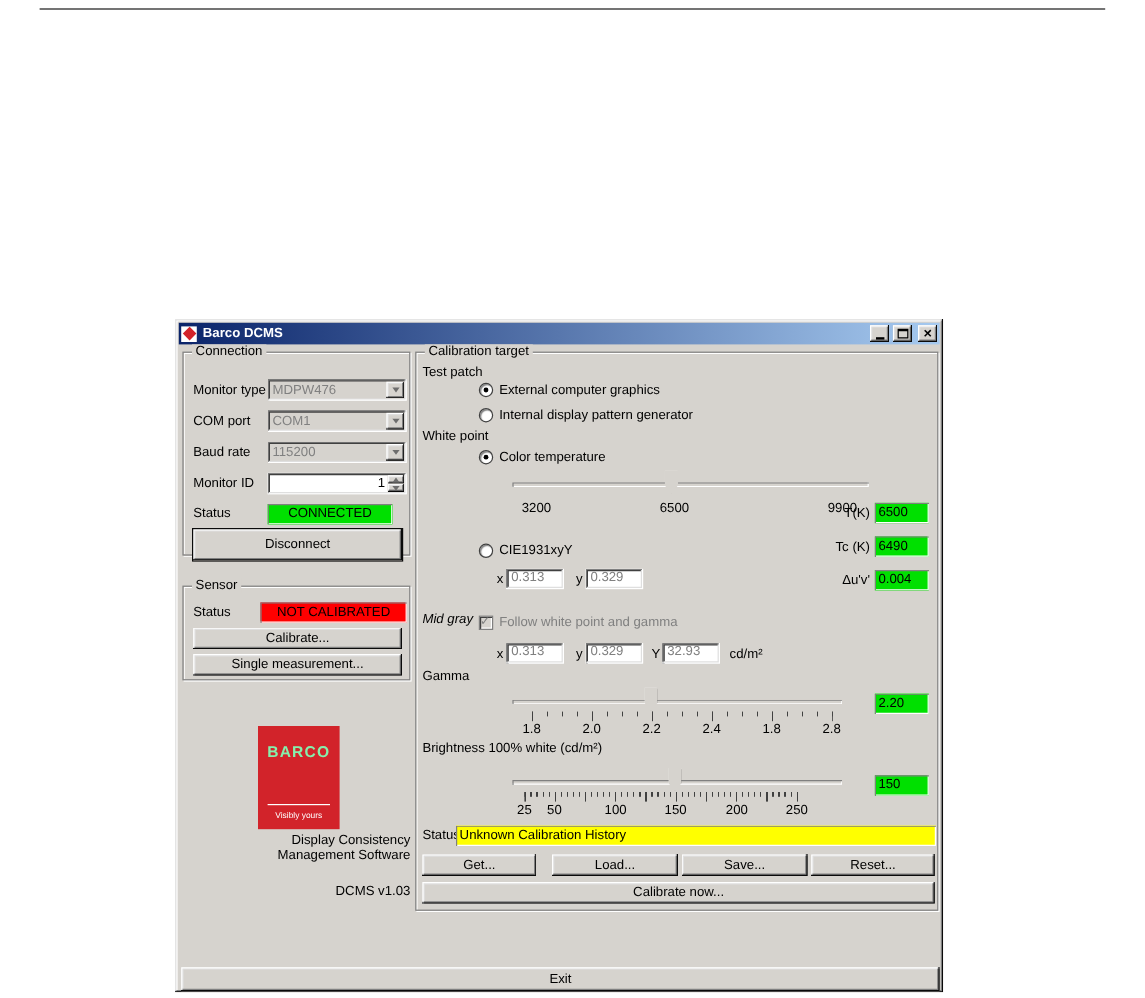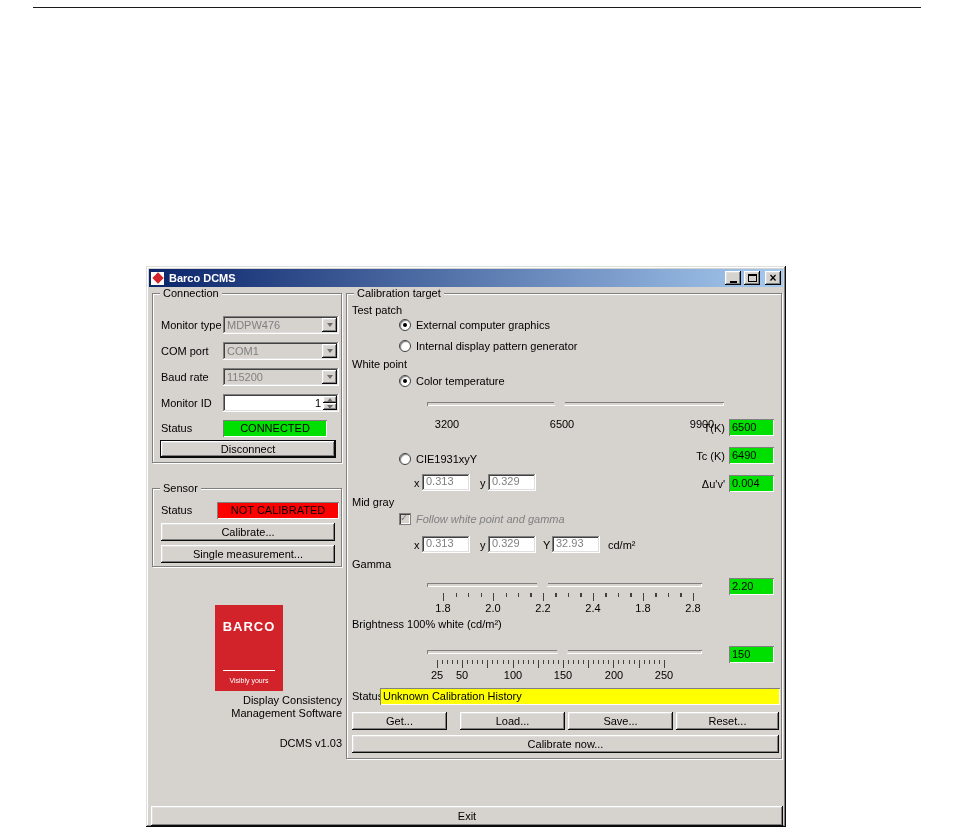--- a/index.html
+++ b/index.html
@@ -33,21 +33,21 @@
   .min-bar { width:7px; height:2px; background:#000; margin-top:7px; }
   .max-box { width:9px; height:8px; border:1px solid #000; border-top:2px solid #000; }
   .close-x { font-size:12px; font-weight:bold; line-height:10px; }
 
   .client { position:absolute; left:3px; top:21px; right:3px; bottom:3px; }
 
   
   .group { position:absolute; border:1px solid #808080; box-shadow: inset 1px 1px 0 #fff, 1px 1px 0 #fff; }
   .group-title { position:absolute; top:-7px; left:7px; background:var(--window-bg,#d6d3ce); padding:0 3px; white-space:nowrap; }
   .lbl { position:absolute; white-space:nowrap; }
-  .lbl.gray { color:#808080;font-style:italic; }
+  .lbl.gray { color:#808080; }
   .btn {
     position:absolute; background:var(--window-bg,#d6d3ce);
     box-shadow: inset -1px -1px #0a0a0a, inset 1px 1px #fff, inset -2px -2px #808080, inset 2px 2px #dfdfdf;
     display:flex; align-items:center; justify-content:center; white-space:nowrap; cursor:default;
   }
   .btn.default { outline:1px solid #0a0a0a; }
   .sunken { box-shadow: inset -1px -1px #fff, inset 1px 1px #808080, inset -2px -2px #dfdfdf, inset 2px 2px #404040; }
   .combo { position:absolute; width:116px; height:18px; background:var(--window-bg,#d6d3ce); }
   .combo-val { position:absolute; left:4px; top:2px; right:18px; color:#808080; line-height:14px; overflow:hidden; white-space:nowrap; }
   .combo-btn, .spin-btn {
@@ -93,21 +93,21 @@
   .ticks-bright {
     background-image:
       repeating-linear-gradient(90deg,#404040 0 1px,transparent 1px 25.2px),
       repeating-linear-gradient(90deg,#404040 0 1px,transparent 1px 5.04px);
     background-size: 100% 8px, 100% 4px;
   }
   .tick-lbl { position:absolute; transform:translateX(-50%); white-space:nowrap; }
 
   
   .logo { position:absolute; left:66px; top:318px; width:68px; height:86px; background:var(--barco-red,#d2232a); }
-  .logo-text { position:absolute; top:14px; width:100%; text-align:center; color:#ffffff; font-weight:bold; font-size:13px; letter-spacing:1px; }
+  .logo-text { position:absolute; top:14px; width:100%; text-align:center; color:#86efac; font-weight:bold; font-size:13px; letter-spacing:1px; }
   .logo-line { position:absolute; bottom:20px; left:8px; right:8px; height:1px; background:#ffffff; }
   .logo-tag { position:absolute; bottom:7px; width:100%; text-align:center; color:#fff; font-size:7px; }
   .caption { position:absolute; left:3px; width:190px; text-align:right; white-space:nowrap; }
 </style>
 </head>
 <body>
 
 <div class="page-rule"></div>
 
 <div class="window">
@@ -165,21 +165,21 @@
             </span>
           <span class="spin-btn">
               <i class="tri-down"></i>
             </span>
         </span>
       </div>
 
       <span class="lbl" style="left:8px;top:128px;">Status</span>
       <div class="status-box green" style="left:70px;top:126px;width:104px;">CONNECTED</div>
 
-      <div class="btn default" style="left:8px;top:147px;width:174px;height:16px;">Disconnect</div>
+      <div class="btn default" style="left:8px;top:147px;width:174px;height:26px;">Disconnect</div>
     </div>
 
     <div class="group" style="left:3px;top:201px;width:190px;height:79px;">
       <span class="group-title">Sensor</span>
       <span class="lbl" style="left:8px;top:15px;">Status</span>
       <div class="status-box red" style="left:64px;top:13px;width:122px;">NOT CALIBRATED</div>
       <div class="btn" style="left:8px;top:34px;width:174px;height:18px;">Calibrate...</div>
       <div class="btn" style="left:8px;top:56px;width:174px;height:18px;">Single measurement...</div>
     </div>
 
@@ -233,21 +233,21 @@
       </div>
 
       <span class="lbl" style="left:67px;top:183px;">x</span>
       <div class="tfield" style="left:75px;top:180px;width:48px;">0.313</div>
       <span class="lbl" style="left:133px;top:183px;">y</span>
       <div class="tfield" style="left:141px;top:180px;width:48px;">0.329</div>
 
       <span class="rlabel" style="left:318px;top:184px;">Δu'v'</span>
       <div class="val-box" style="left:382px;top:181px;">0.004</div>
 
-      <span class="lbl" style="left:5px;top:202px;">Mid gray</span>
+      <span class="lbl" style="left:5px;top:216px;font-style:italic;">Mid gray</span>
 
       <div class="check-row" style="left:52px;top:218px;">
         <span class="checkbox">
             <span class="check-glyph">✓</span>
           </span>
         <span class="lbl gray" style="position:static;">Follow white point and gamma</span>
       </div>
 
       <span class="lbl" style="left:67px;top:245px;">x</span>
       <div class="tfield" style="left:75px;top:242px;width:48px;">0.313</div>

